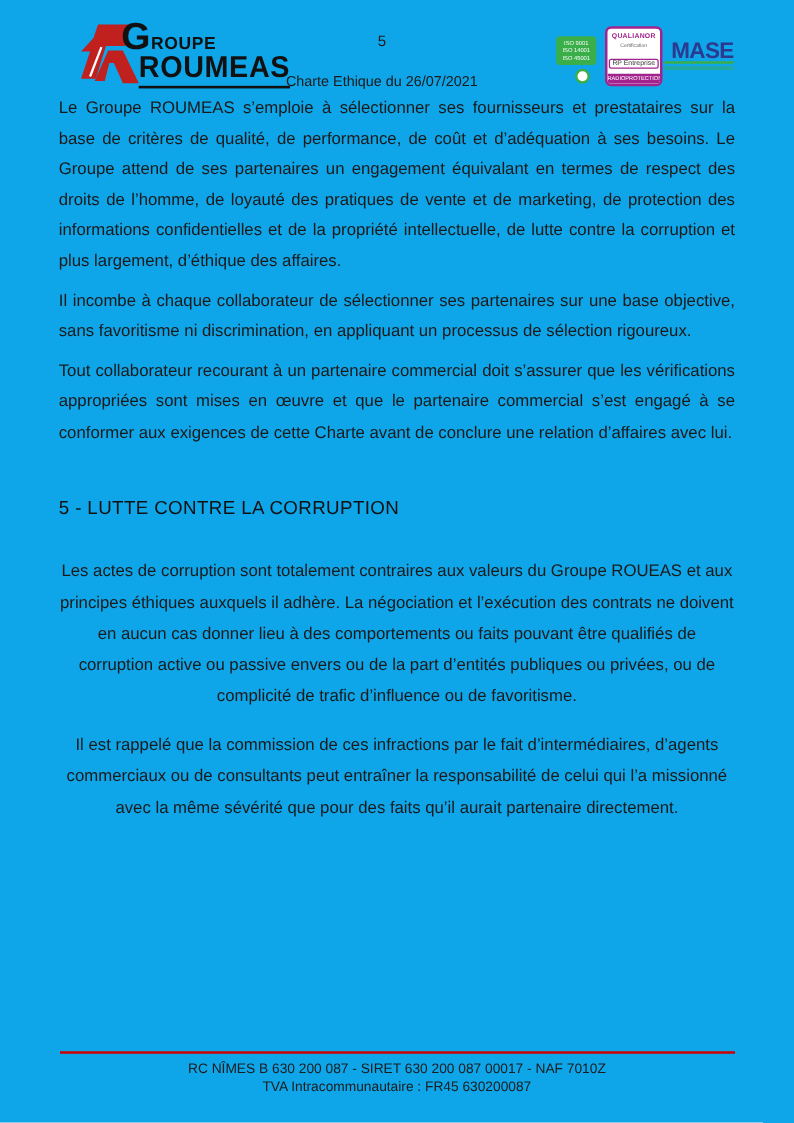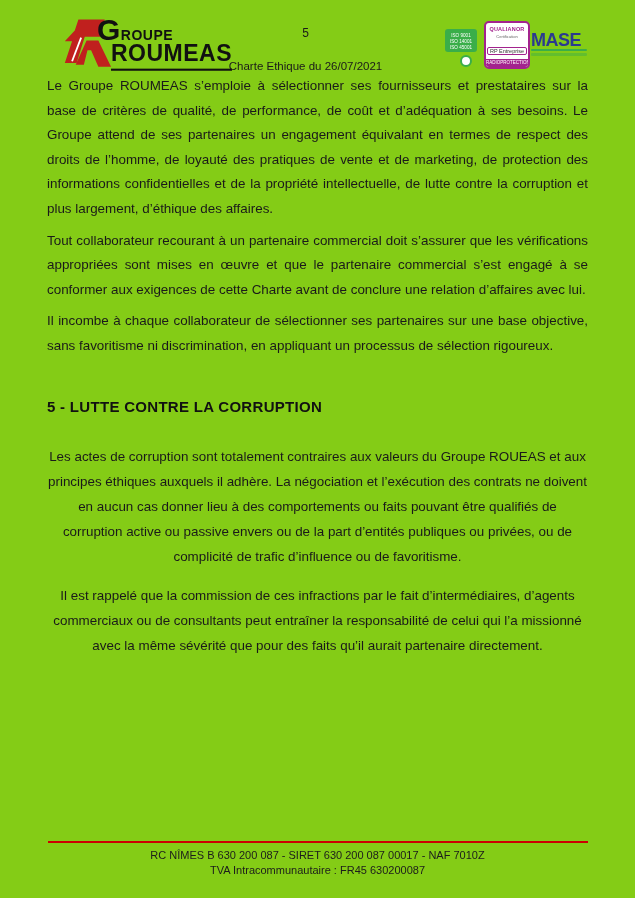--- a/index.html
+++ b/index.html
@@ -1,18 +1,18 @@
 <!DOCTYPE html>
 <html><head>
 <meta charset="utf-8">
 <style>
   html,body { margin:0; padding:0; background:#e8e8e8; }
   .page {
     position:relative; width:635px; height:898px; margin:0 auto;
-    background:#84cc16; overflow:hidden;
+    background:#0ea5e9; overflow:hidden;
     font-family:"Liberation Sans", sans-serif; color:#1a1a1a;
   }
 
   
   .logo { position:absolute; top:13px; left:63px; width:165px; height:58px; }
   .logo-mark { position:absolute; left:0; top:4px; }
   .logo-text { position:absolute; left:34px; top:0; white-space:nowrap; }
   .logo-groupe { font-weight:700; color:#111; letter-spacing:.5px; }
   .logo-groupe .big-g { font-size:30px; }
   .logo-groupe .rest { font-size:14px; }
@@ -39,30 +39,30 @@
   .qualianor-badge {
     position:absolute; left:39px; top:1px; width:42px; height:44px;
     background:#fff; border:2px solid #a3238e; border-radius:5px;
     overflow:hidden; text-align:center;
   }
   .qualianor-name { font-size:5.5px; font-weight:700; color:#a3238e; margin-top:3px; letter-spacing:.2px; }
   .qualianor-cert { font-size:4.5px; color:#666; margin-top:2px; transform:scale(.9); }
   .qualianor-entity { font-size:5.5px; color:#333; border:1px solid #a3238e; border-radius:2px; display:inline-block; padding:0 2px; margin-top:1px; }
   .qualianor-strip { position:absolute; bottom:0; left:0; right:0; height:8px; background:#a3238e; color:#fff; font-size:4.5px; line-height:8px; transform-origin:center; }
   .mase-badge { position:absolute; left:86px; top:11px; width:56px; }
-  .mase-name { font-size:18px; font-weight:700; color:#2b3a8f; letter-spacing:-.5px; line-height:18px; }
+  .mase-name { font-size:18px; font-weight:700; color:#2b3a8f; letter-spacing:-.5px; line-height:18px;text-align:right; }
   .mase-swoosh { height:2px; background:#3aae49; margin-top:0; border-radius:1px; }
   .mase-tagline { height:3px; margin-top:2px; background:#3aae49; opacity:.45; filter:blur(.4px); border-radius:1px; }
 
   
   .doc-body { position:absolute; top:74px; left:47px; width:541px; }
   .doc-body p { margin:0 0 7px 0; font-size:13.4px; line-height:24.6px; }
   .doc-body p.justified { text-align:justify; }
   .section-heading {
-    margin:39px 0 29px 0; font-size:15px; font-weight:700;
+    margin:39px 0 29px 0; font-size:15px; font-weight:400;
     letter-spacing:.3px; color:#111;
   }
   .doc-body p.plain { line-height:25px; margin-bottom:14px; text-align:center; }
 
   
   .footer-rule { position:absolute; top:841px; left:48px; width:540px; border-top:2px solid #cc0000; }
   .footer-text { position:absolute; top:848px; left:0; width:635px; text-align:center; font-size:11px; line-height:14.8px; color:#1c1c1c; }
 </style>
 </head>
 <body>
@@ -103,22 +103,22 @@
     </div>
     <div class="mase-badge">
       <div class="mase-name">MASE</div>
       <div class="mase-swoosh"></div>
       <div class="mase-tagline"></div>
     </div>
   </div>
 
   <div class="doc-body">
     <p class="justified">Le Groupe ROUMEAS s’emploie à sélectionner ses fournisseurs et prestataires sur la base de critères de qualité, de performance, de coût et d’adéquation à ses besoins. Le Groupe attend de ses partenaires un engagement équivalant en termes de respect des droits de l’homme, de loyauté des pratiques de vente et de marketing, de protection des informations confidentielles et de la propriété intellectuelle, de lutte contre la corruption et plus largement, d’éthique des affaires.</p>
+    <p class="justified">Il incombe à chaque collaborateur de sélectionner ses partenaires sur une base objective, sans favoritisme ni discrimination, en appliquant un processus de sélection rigoureux.</p>
     <p class="justified">Tout collaborateur recourant à un partenaire commercial doit s’assurer que les vérifications appropriées sont mises en œuvre et que le partenaire commercial s’est engagé à se conformer aux exigences de cette Charte avant de conclure une relation d’affaires avec lui.</p>
-    <p class="justified">Il incombe à chaque collaborateur de sélectionner ses partenaires sur une base objective, sans favoritisme ni discrimination, en appliquant un processus de sélection rigoureux.</p>
 
     <h2 class="section-heading">5 - LUTTE CONTRE LA CORRUPTION</h2>
 
     <p class="plain">Les actes de corruption sont totalement contraires aux valeurs du Groupe ROUEAS et aux principes éthiques auxquels il adhère. La négociation et l’exécution des contrats ne doivent en aucun cas donner lieu à des comportements ou faits pouvant être qualifiés de corruption active ou passive envers ou de la part d’entités publiques ou privées, ou de complicité de trafic d’influence ou de favoritisme.</p>
     <p class="plain">Il est rappelé que la commission de ces infractions par le fait d’intermédiaires, d’agents commerciaux ou de consultants peut entraîner la responsabilité de celui qui l’a missionné avec la même sévérité que pour des faits qu’il aurait partenaire directement.</p>
   </div>
 
   <div class="footer-rule"></div>
   <div class="footer-text">
     <div>RC NÎMES B 630 200 087 - SIRET 630 200 087 00017 - NAF 7010Z</div>

